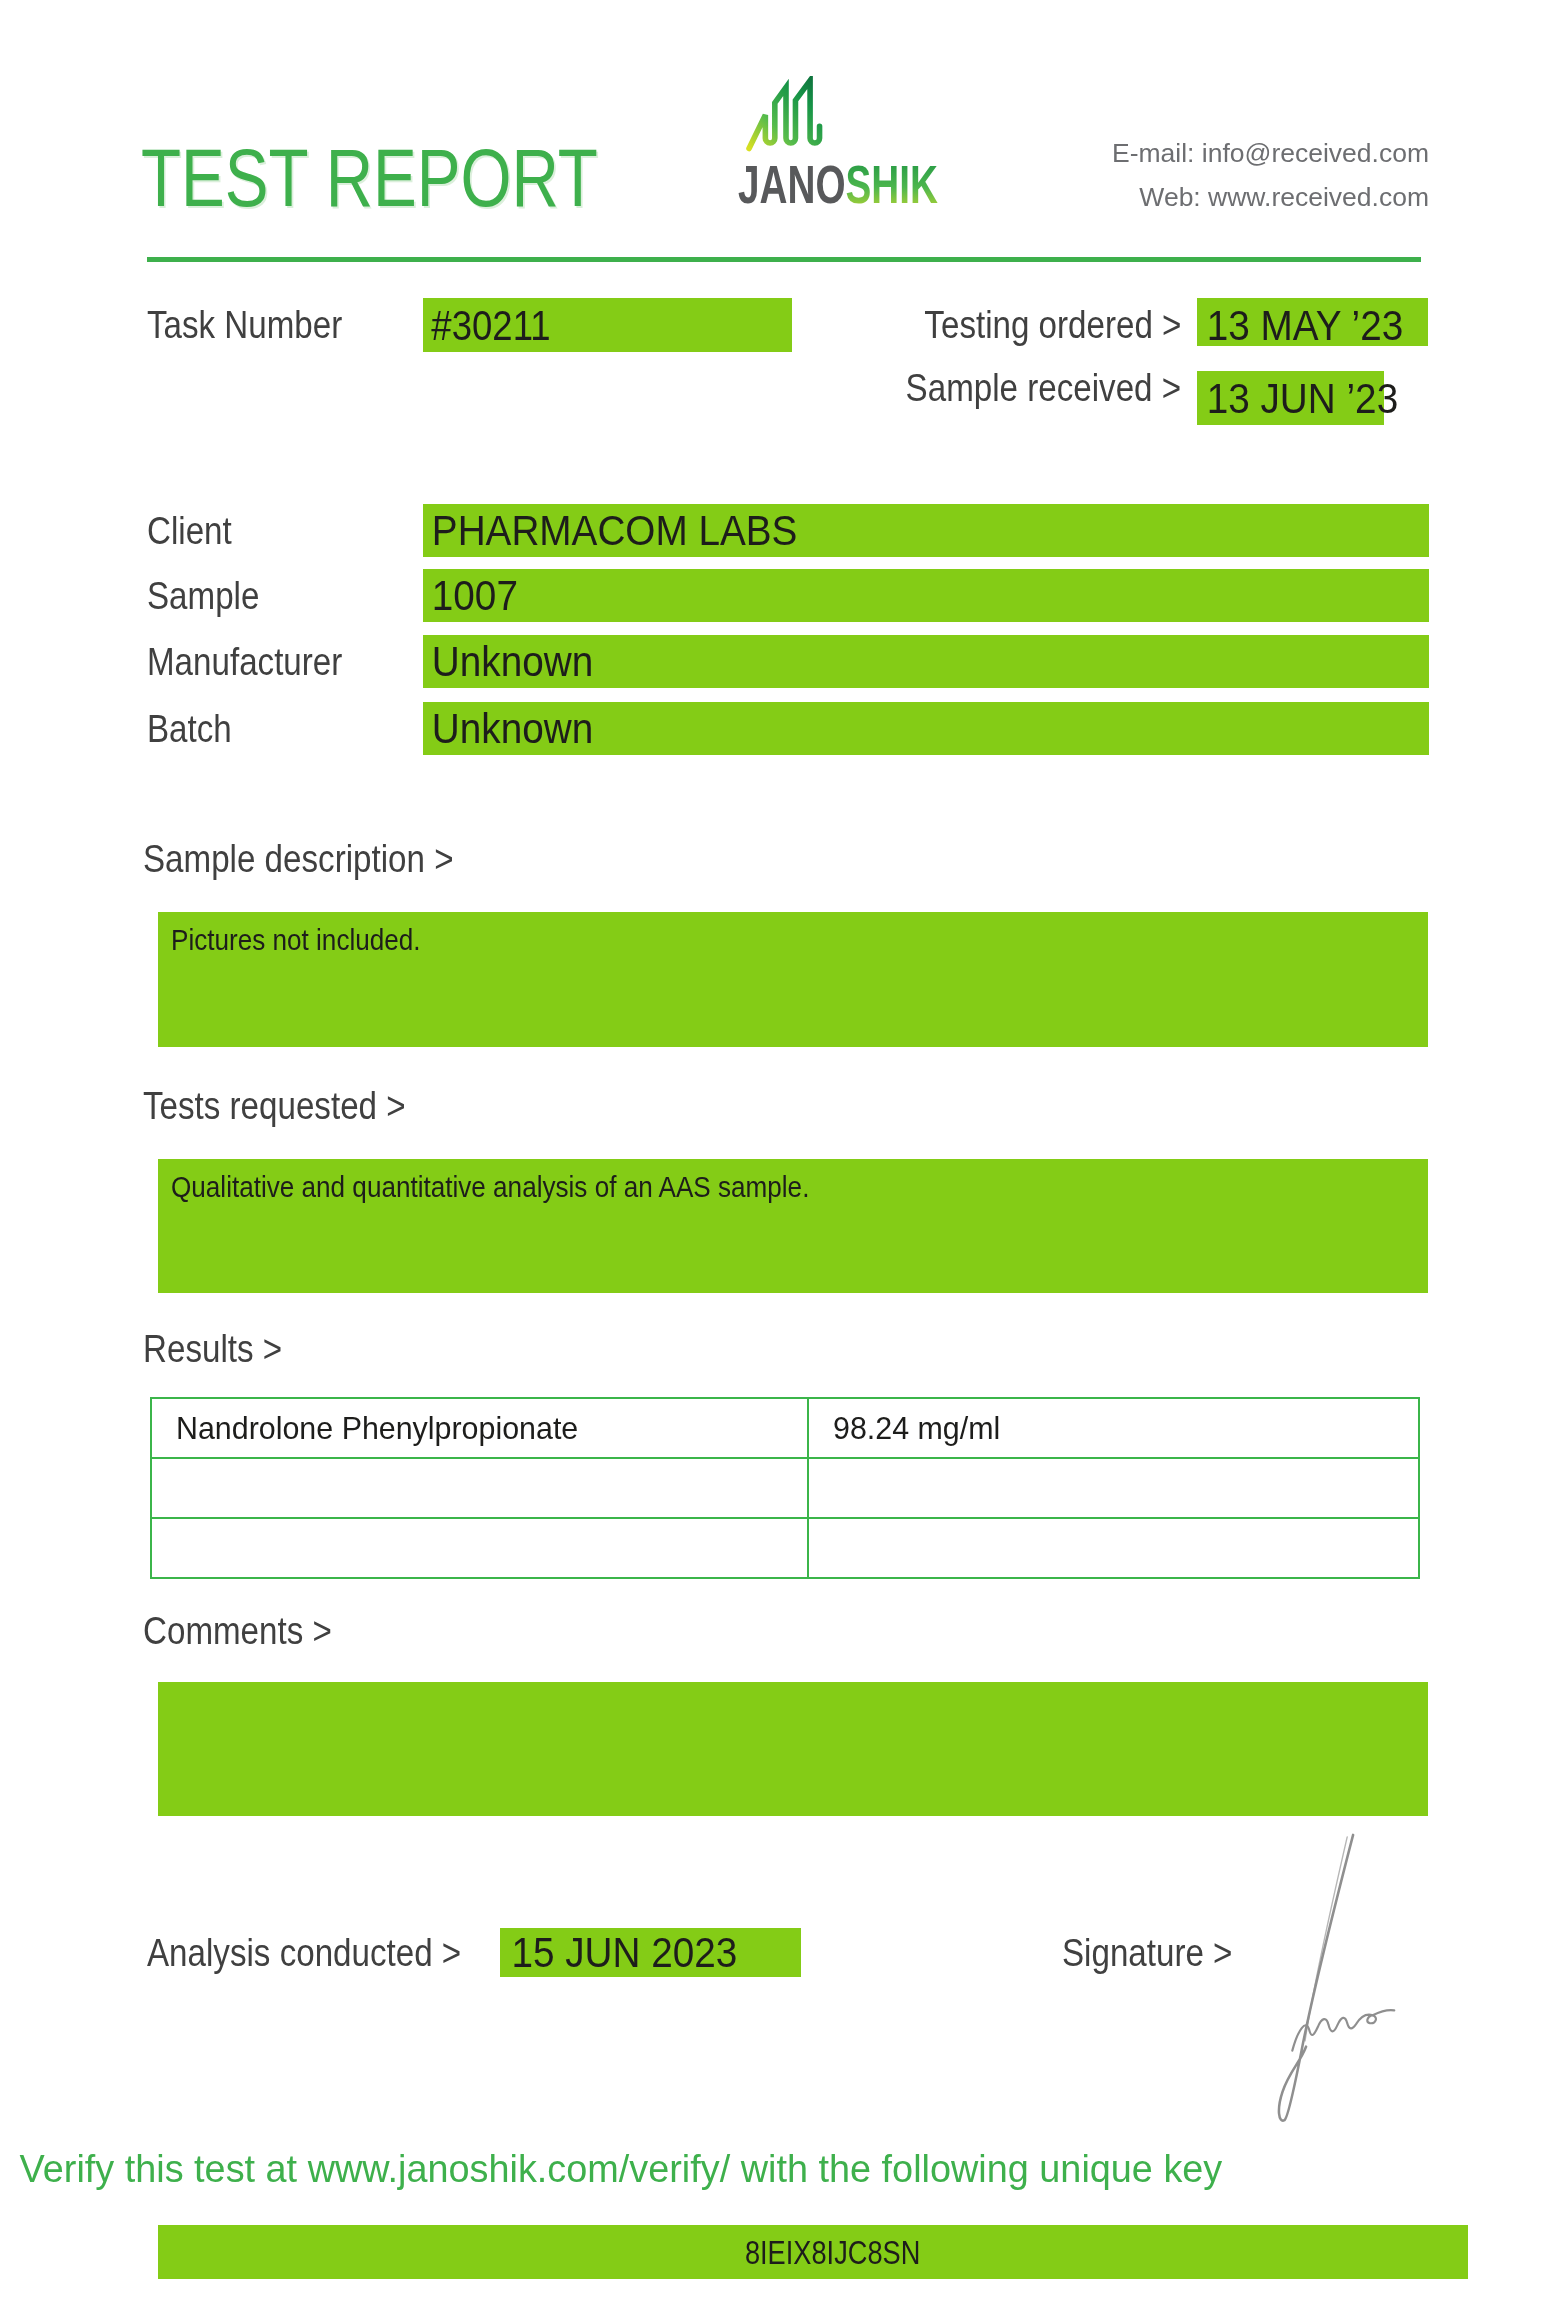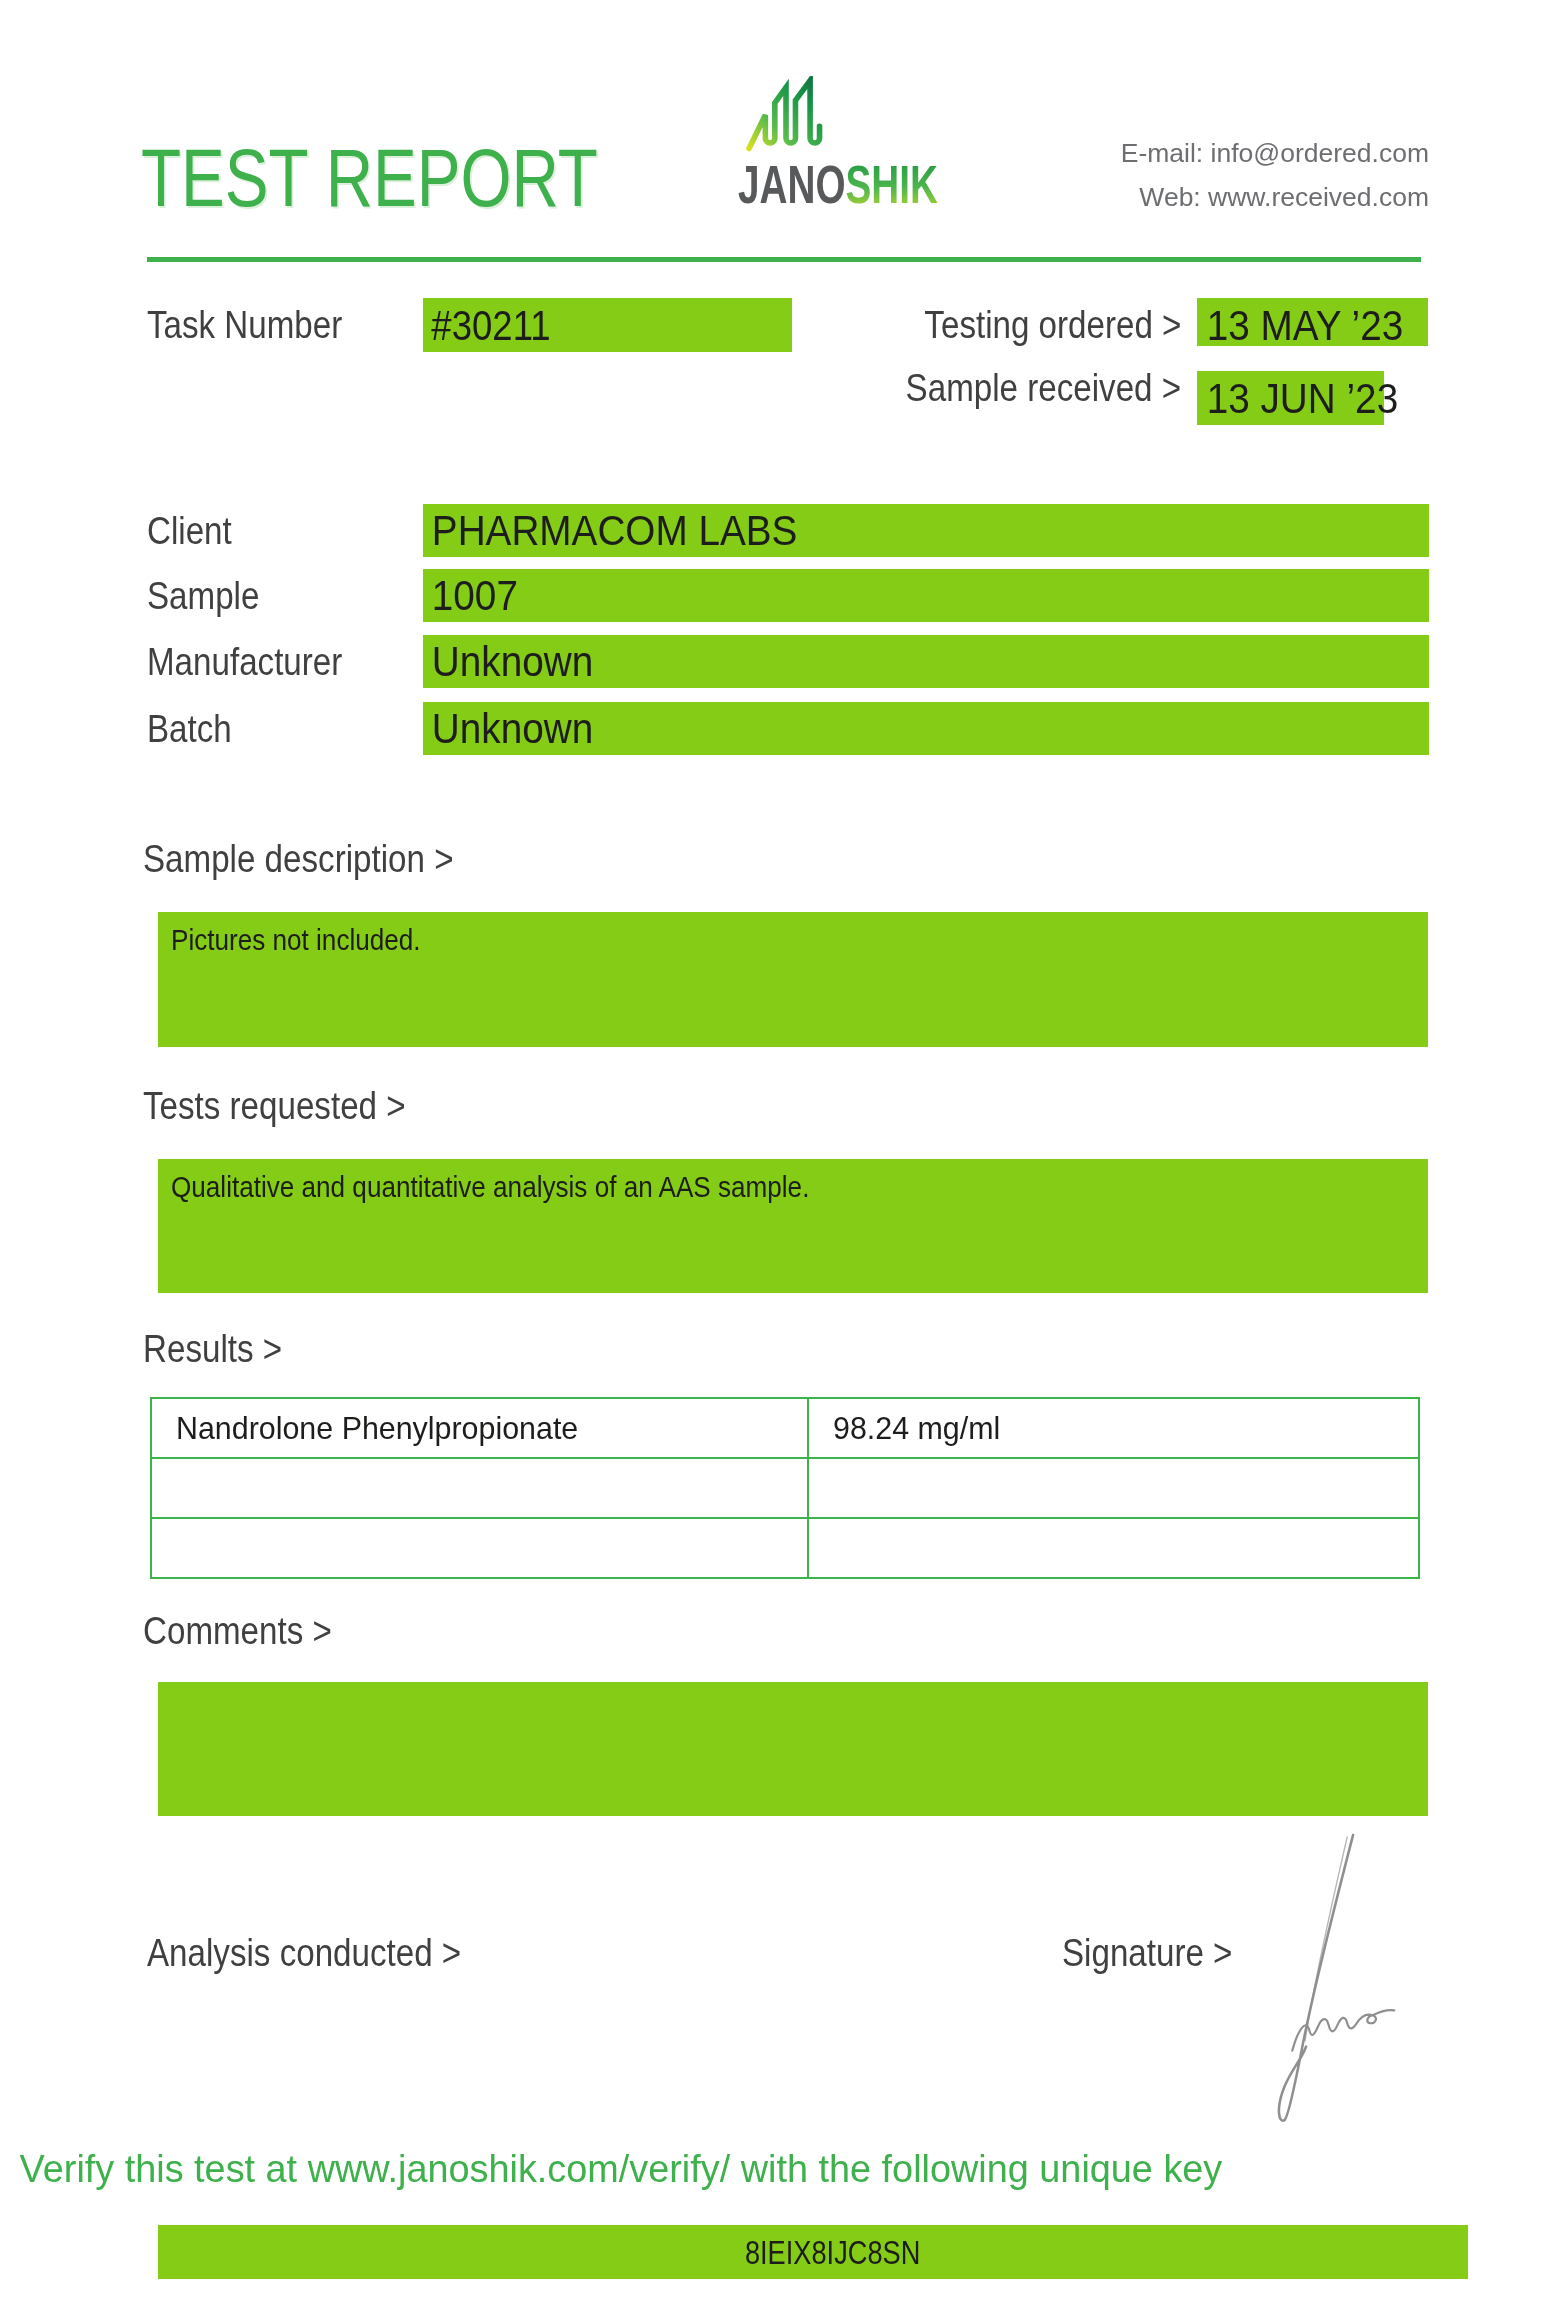--- a/index.html
+++ b/index.html
@@ -85,21 +85,21 @@
         </linearGradient>
       </defs>
       <path d="M7 84 L26 45 L26 72 a5.5 5.5 0 0 0 11 0 L37 31 L50 13 L50 72 a5.5 5.5 0 0 0 11 0 L61 28 L78 5 L78 72 a5.5 5.5 0 0 0 11 0 L89 58" fill="none" stroke="url(#lg)" stroke-width="6.5" stroke-linecap="round" stroke-linejoin="miter"></path>
     </svg>
     <div class="brand">
       <span class="sx c" style="--s:.73"><span class="p1">JANO</span><span class="p2">SHIK</span></span>
     </div>
   </div>
 
   <div class="abs contact">
-    <div>E-mail: info@ordered.com</div>
+    <div>E-mail: info@received.com</div>
     <div>Web: www.received.com</div>
   </div>
 
   <div class="abs rule"></div>
 
   <div class="abs lbl task-label">
     <span class="sx">Task Number</span>
   </div>
   <div class="abs graybox task-box">
     <span class="val sx">#30211</span>
@@ -184,20 +184,23 @@
   <div class="abs lbl sec-head y-com-h">
     <span class="sx">Comments &gt;</span>
   </div>
   <div class="abs graybox bigbox y-com-b">
     <span class="boxtext"></span>
   </div>
 
   <div class="abs lbl an-label">
     <span class="sx">Analysis conducted &gt;</span>
   </div>
+  <div class="abs graybox an-box">
+    <span class="val sx" style="--s:.9">15 JUN 2023</span>
+  </div>
 
   <div class="abs lbl sig-label">
     <span class="sx">Signature &gt;</span>
   </div>
 
   <svg class="abs signature" width="152" height="314" viewBox="0 0 155 320">
     <g fill="none" stroke="#8f8f8f" stroke-linecap="round">
       <path stroke-width="2.6" d="M98 12 C84 66 60 160 47 224 C42 250 32 300 28 303 C22 306 20 292 26 274 C33 253 44 244 50 228"></path>
       <path stroke-width="1.4" opacity=".65" d="M92 14 C80 66 58 162 49 222"></path>
       <path stroke-width="2.2" d="M36 232 C42 210 50 200 53 210 C55 218 57 219 62 208 C66 198 71 197 73 206 C75 214 78 215 82 206 C86 197 90 196 92 204 C94 211 97 211 101 205 C106 197 112 194 118 196 C124 198 121 205 115 204 C111 203 112 198 117 196"></path>

